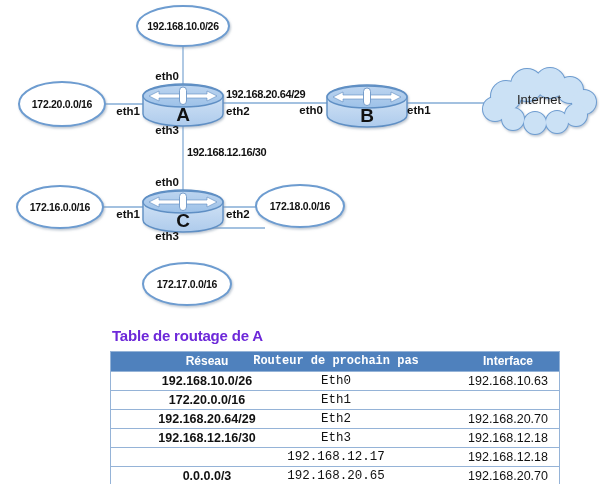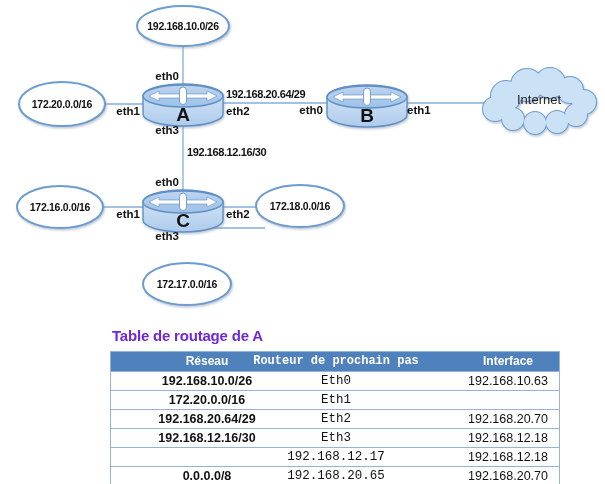--- a/index.html
+++ b/index.html
@@ -165,19 +165,19 @@
     <div class="trow">
       <span class="cell c1">192.168.12.16/30</span>
       <span class="cell c2">Eth3</span>
       <span class="cell c3">192.168.12.18</span>
     </div>
     <div class="trow">
       <span class="cell c2">192.168.12.17</span>
       <span class="cell c3">192.168.12.18</span>
     </div>
     <div class="trow">
-      <span class="cell c1">0.0.0.0/8</span>
+      <span class="cell c1">0.0.0.0/3</span>
       <span class="cell c2">192.168.20.65</span>
       <span class="cell c3">192.168.20.70</span>
     </div>
   </div>
 
 </div>
 
 </body></html>

